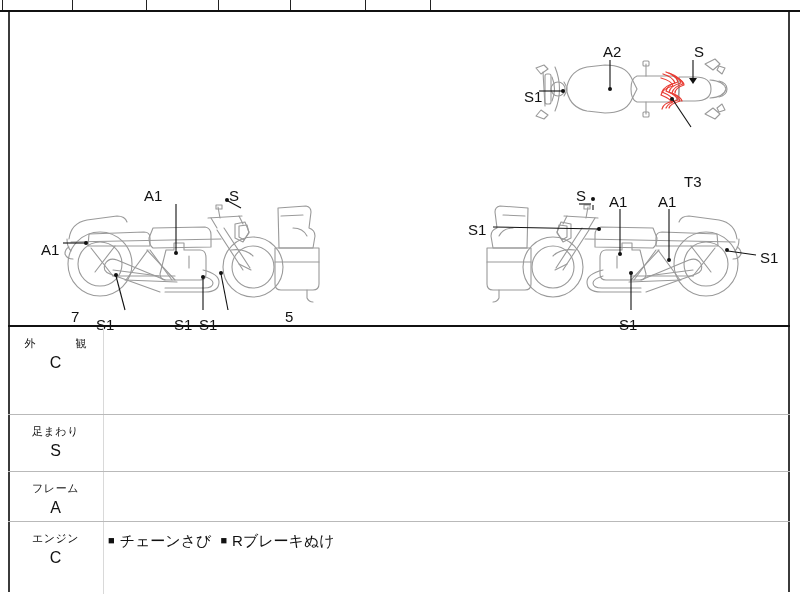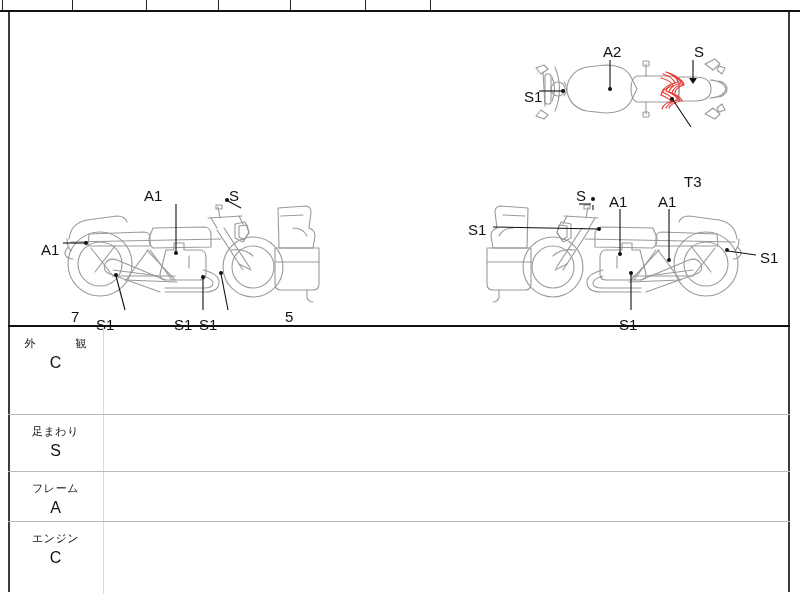--- a/index.html
+++ b/index.html
@@ -357,17 +357,20 @@
         <span class="grade">A</span>
       </div>
     </div>
 
     <div class="cond-row" style="height:72px">
       <div class="vline"></div>
       <div class="part">
         <span class="pname">エンジン</span>
         <span class="grade">C</span>
       </div>
+      <div class="notes">
+        <span class="bullet">■</span><span>チェーンさび</span><span class="gap"></span><span class="bullet">■</span><span>Rブレーキぬけ</span>
+      </div>
     </div>
 
   </div>
 
 </div>
 
 </body></html>

